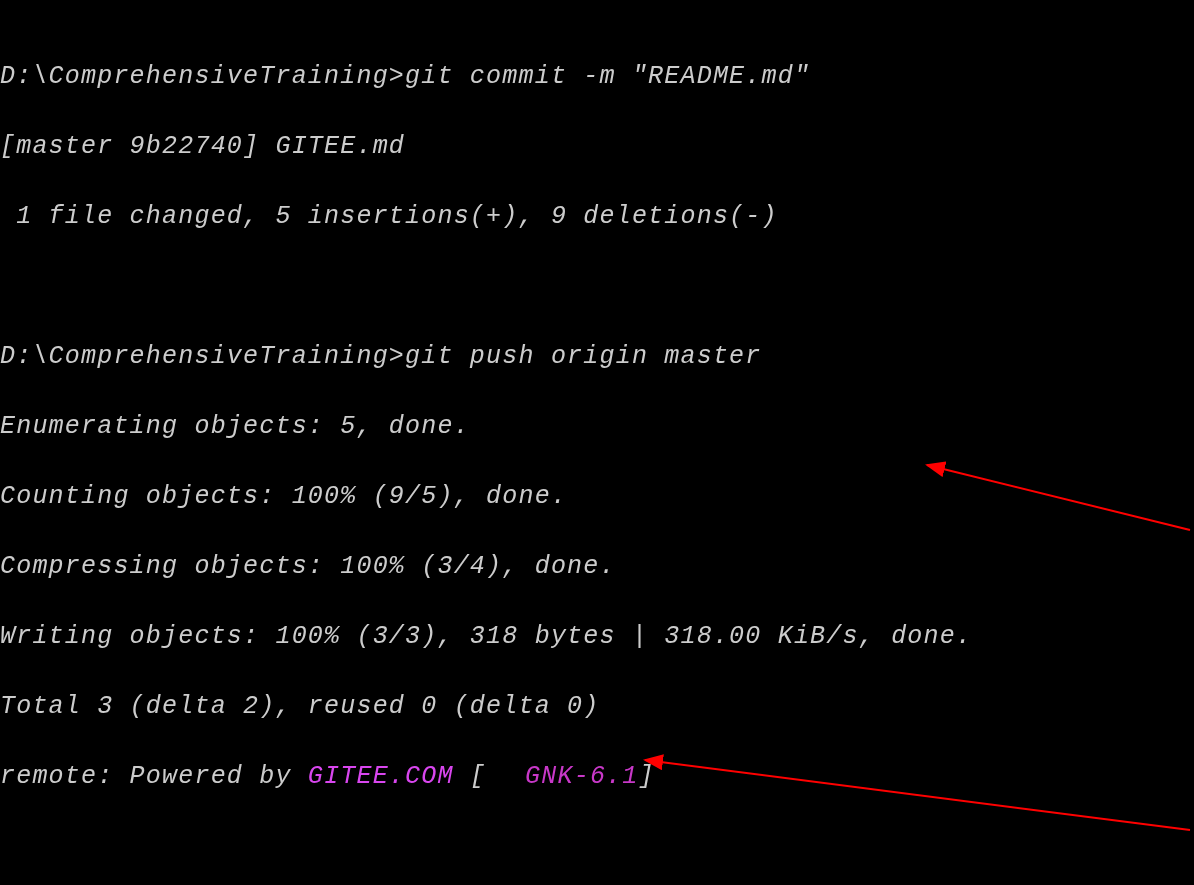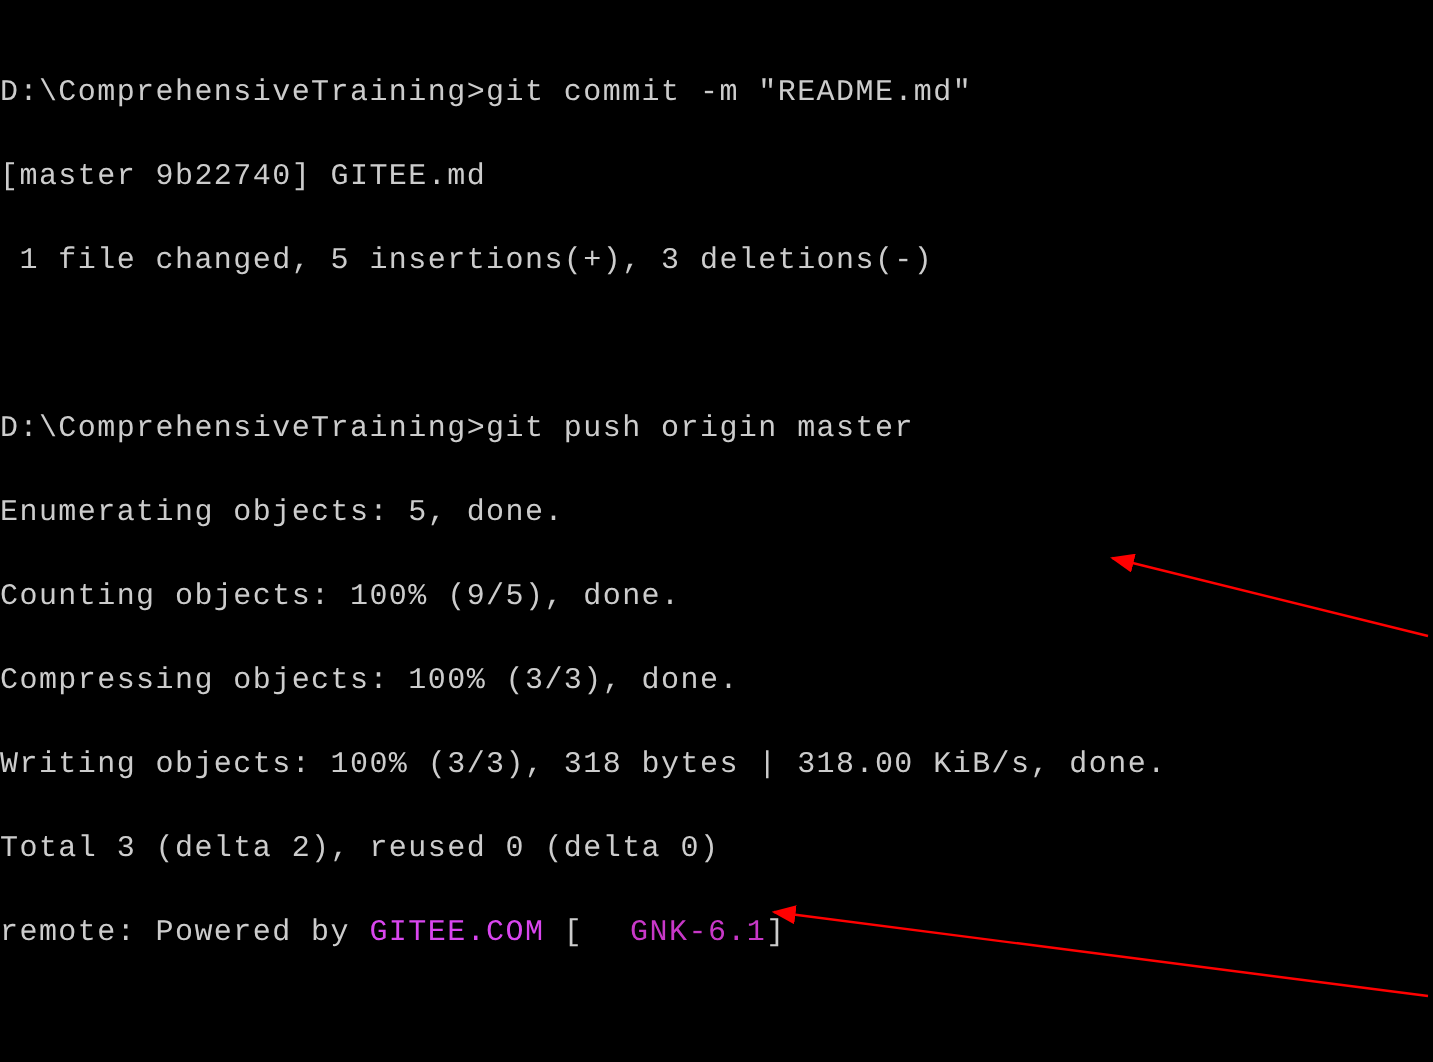--- a/index.html
+++ b/index.html
@@ -16,45 +16,46 @@
     height: 672px;
     background: #000000;
     font-family: "NSimSun", "SimSun", "Consolas", "Courier New", monospace;
     font-size: 25px;
     line-height: 35px;
     color: #cccccc;
     white-space: pre;
     padding-top: 24px;
     box-sizing: border-box;
     letter-spacing: 1.2px;
+    font-style: italic;
   }
   .line {
     height: 35px;
   }
   .yellow { color: #d946ef; }
   .magenta { color: #c838c8; margin-left: 39px; }
   svg.arrows {
     position: absolute;
     top: 0;
     left: 0;
     pointer-events: none;
   }
 </style>
 </head>
 <body>
 
 <div class="terminal">
 <div class="line"><span>D:\ComprehensiveTraining&gt;</span><span>git commit -m "README.md"</span></div>
 <div class="line"><span>[master 9b22740] GITEE.md</span></div>
-<div class="line"><span> 1 file changed, 5 insertions(+), 3 deletions(-)</span></div>
+<div class="line"><span> 1 file changed, 5 insertions(+), 9 deletions(-)</span></div>
 <div class="line"><span></span></div>
 <div class="line"><span>D:\ComprehensiveTraining&gt;</span><span>git push origin master</span></div>
 <div class="line"><span>Enumerating objects: 5, done.</span></div>
 <div class="line"><span>Counting objects: 100% (9/5), done.</span></div>
-<div class="line"><span>Compressing objects: 100% (3/3), done.</span></div>
+<div class="line"><span>Compressing objects: 100% (3/4), done.</span></div>
 <div class="line"><span>Writing objects: 100% (3/3), 318 bytes | 318.00 KiB/s, done.</span></div>
 <div class="line"><span>Total 3 (delta 2), reused 0 (delta 0)</span></div>
 <div class="line"><span>remote: Powered by </span><span class="yellow">GITEE.COM</span><span> [</span><span class="magenta">GNK-6.1</span><span>]</span></div>
 
 
 
 
 
 
 

